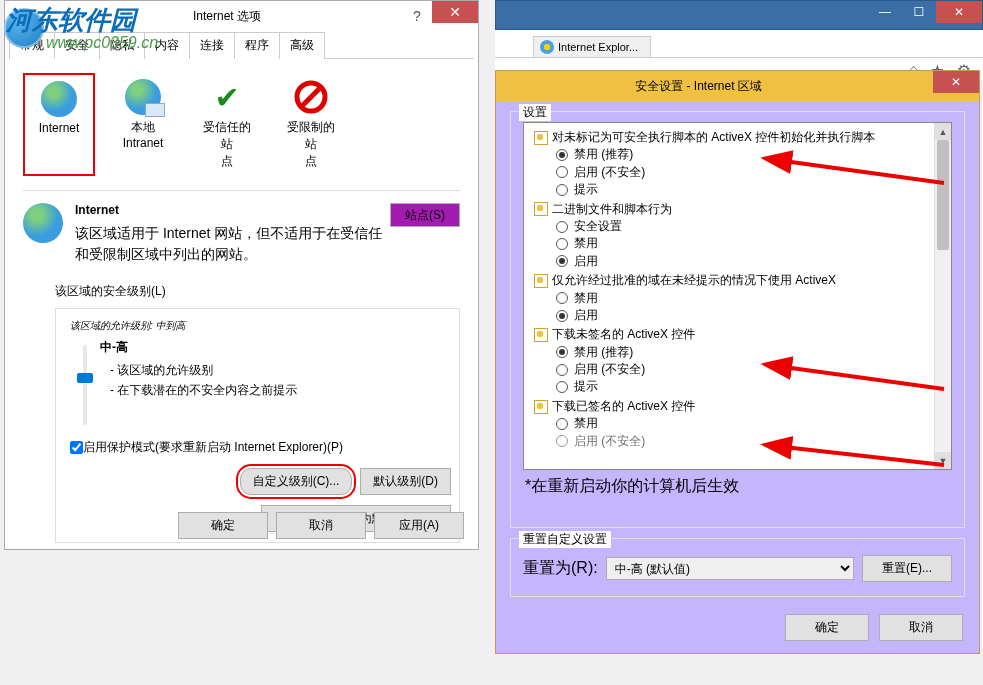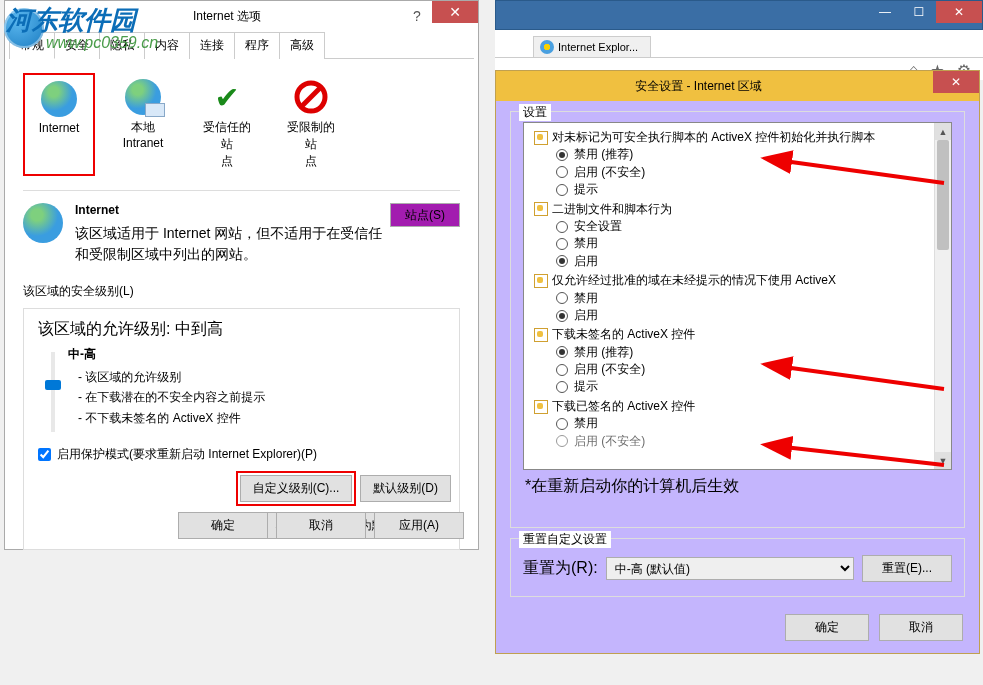--- a/index.html
+++ b/index.html
@@ -38,38 +38,38 @@
 .forbid-ico{ display:flex;align-items:center;justify-content:center;}
 .forbid-ico svg{width:34px;height:34px;}
 
 .zone-detail { border-top: 1px solid #ddd; padding-top: 12px; display:flex; }
 .zone-detail .globe-lg { width: 40px; height: 40px; border-radius: 50%; background: radial-gradient(circle at 35% 30%, #7ed07e 15%, #3a9de0 55%); margin-right: 12px; }
 .zone-detail .txt { flex:1; }
 .zone-detail h4 { font-size: 12px; font-weight: bold; margin-bottom: 6px; }
 .zone-detail p { font-size: 14px; line-height: 1.5; }
 .sites-btn { border:1px solid #adadad; background:#a21caf; padding: 3px 14px; font-size:12px; height:24px; }
 
-.sec-level { margin-top: 18px; }
+.sec-level { margin-top: 18px; margin-left: 32px; }
 .sec-level-label { margin-bottom: 8px; }
 .sec-level-box { border:1px solid #ddd; padding: 10px 8px 10px 14px; }
-.allow-label { font-size:16px; margin-bottom:6px; }
+.allow-label { font-size:10px; margin-bottom:6px;font-style:italic; }
 .slider-area { display:flex; }
 .slider-col { width: 30px; padding-top: 6px; }
 .slider-track { width:4px; height:80px; background:#e8e8e8; margin:0 auto; position:relative; }
 .slider-thumb { position:absolute; top:28px; left:-6px; width:16px; height:10px; background:#0078d7; border-radius:2px; }
 .slider-txt { flex:1; }
 .slider-txt .level-name { font-weight:bold; margin-bottom:4px; }
 .slider-txt .bullets { padding-left: 10px; line-height:1.7; }
 
-.protect-row { margin-top:14px; display:flex; align-items:flex-start; gap:6px; }
+.protect-row { margin-top:14px; display:flex; align-items:flex-start; }
 .protect-row input { margin-top:2px; }
 
 .level-btns { display:flex; justify-content:flex-end; gap:8px; margin-top:12px; position:relative; }
 .btn { border:1px solid #adadad; background:#e1e1e1; padding: 4px 12px; font-size:12px; min-width:90px; }
-.btn.highlight-box { outline:2px solid #e00; outline-offset:2px; }
+.btn.highlight-box { outline:2px solid #e00; outline-offset:2px;border-radius:11px; }
 
 .reset-row { text-align:right; margin-top:10px; }
 
 .dlg-footer { position:absolute; bottom:10px; right:14px; display:flex; gap:8px; }
 
 
 .browser-bg { position:absolute; left:495px; top:0; width:488px; height:80px; background:#fff; }
 .browser-top { height:30px; background:#3a6ea5; border:1px solid #2a5a8a; display:flex; justify-content:flex-end; }
 .browser-top .wbtn { width:34px;height:22px;display:flex;align-items:center;justify-content:center;color:#fff;font-size:12px;}
 .browser-top .wclose{background:#c75050;width:46px;}
@@ -178,21 +178,20 @@
           <div class="slider-col">
             <div class="slider-track">
                 <div class="slider-thumb"></div>
               </div>
           </div>
           <div class="slider-txt">
             <div class="level-name">中-高</div>
             <div class="bullets">
               <div>- 该区域的允许级别</div>
               <div>- 在下载潜在的不安全内容之前提示</div>
-              <div>- 不下载未签名的 ActiveX 控件</div>
             </div>
           </div>
         </div>
         <div class="protect-row">
           <input type="checkbox" checked="" style="">
           <span>启用保护模式(要求重新启动 Internet Explorer)(P)</span>
         </div>
         <div class="level-btns">
           <button class="btn highlight-box">自定义级别(C)...</button>
           <button class="btn">默认级别(D)</button>

